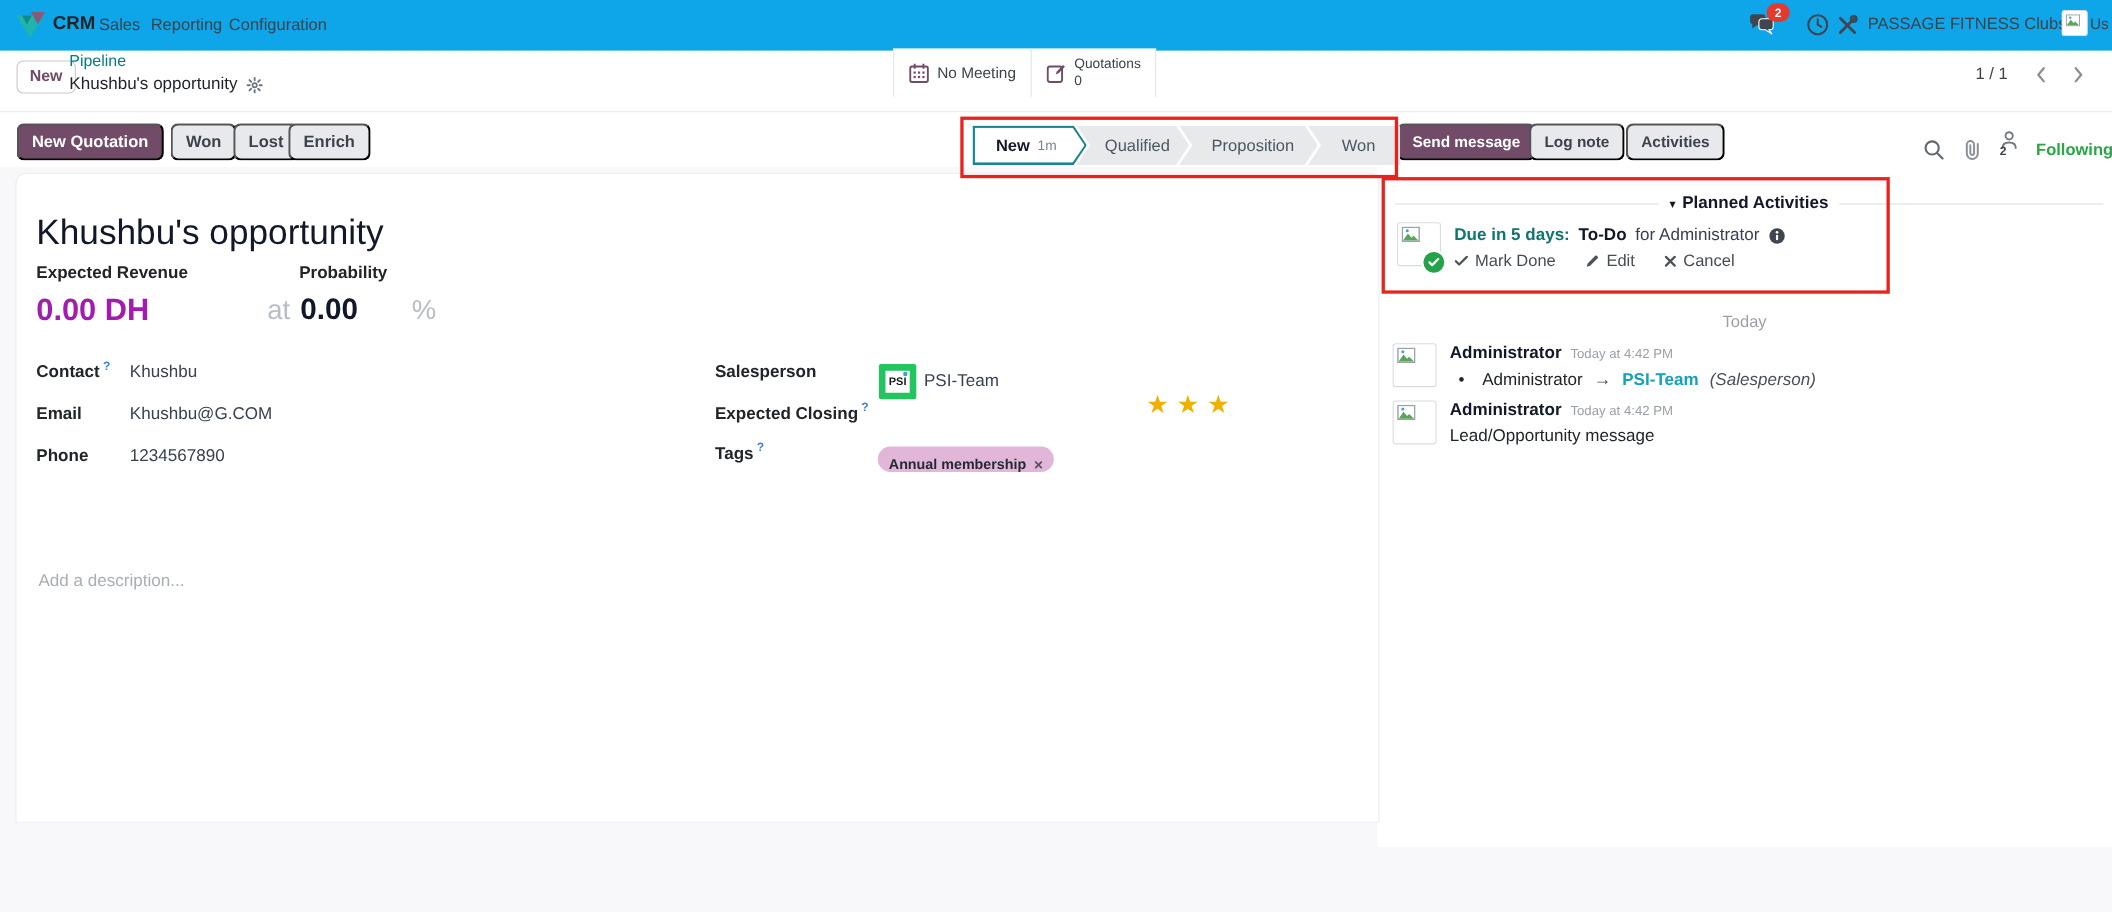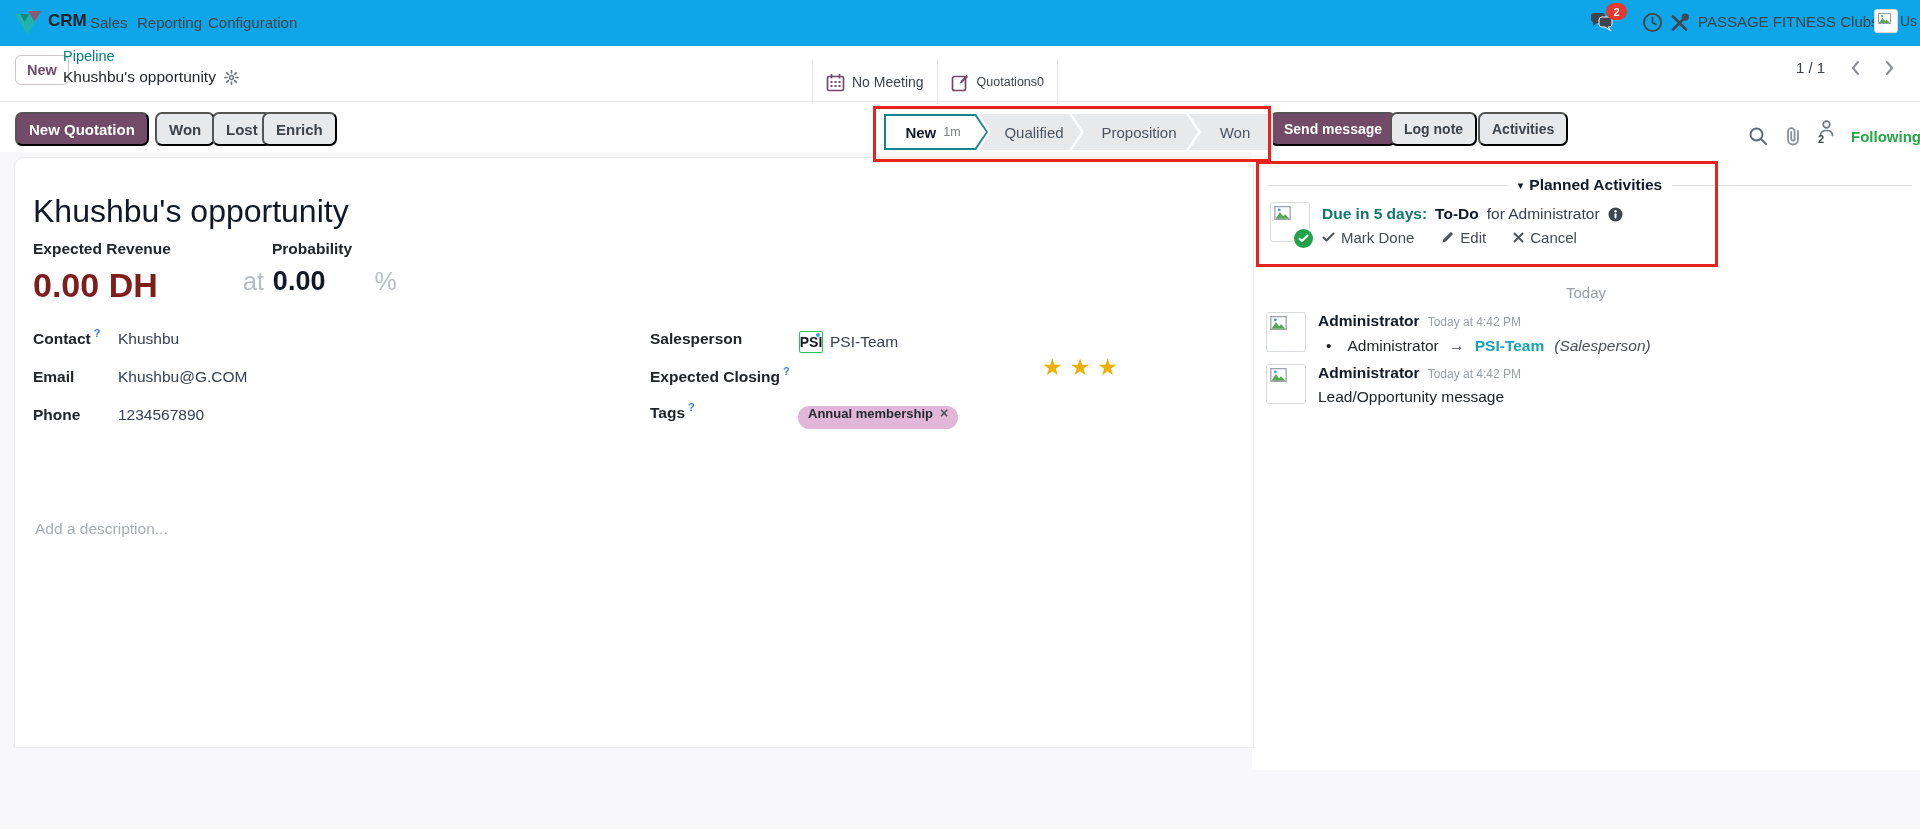--- a/index.html
+++ b/index.html
@@ -24,25 +24,25 @@
   
   .avatar-card{background:#fff;border:1px solid #d9dcdf;border-radius:3px;position:relative}
   .avatar-card .glyph{position:absolute;left:3px;top:3px}
 
   
   .btn-new{position:absolute;left:15px;top:55px;padding:6px 11px;background:#fff;border:1px solid #cfc6cc;
            border-radius:6px;font-size:14.5px;font-weight:600;color:#714b67;cursor:pointer}
   .bc-parent{position:absolute;left:63px;top:48px;font-size:14.5px;font-weight:500;color:#017e84;cursor:pointer}
   .bc-current{position:absolute;left:63px;top:68px;font-size:15.5px;color:#1f2228;display:flex;align-items:center;gap:8px}
   .gear-wrap{cursor:pointer}
-  .stat-group{position:absolute;left:812px;top:60px;height:44px;display:flex}
+  .stat-group{position:absolute;left:812px;top:44px;height:44px;display:flex}
   .stat-btn{display:flex;align-items:center;gap:7px;padding:0 13px;border-left:1px solid #e3e6e9;cursor:pointer;background:#fff}
   .stat-btn.last{border-right:1px solid #e3e6e9}
   .stat-label{font-size:14px;color:#3c434b;font-weight:500}
-  .stat-col{display:flex;flex-direction:row;line-height:1.2}
+  .stat-col{display:flex;flex-direction:column;line-height:1.2}
   .stat-col span{font-size:12.5px;color:#3c434b;font-weight:500}
   .pager{position:absolute;left:1796px;top:59px;font-size:15px;color:#3c434b;cursor:pointer}
   .pg-prev{position:absolute;left:1848px;top:58px;cursor:pointer;padding:2px}
   .pg-next{position:absolute;left:1882px;top:58px;cursor:pointer;padding:2px}
   .cp-divider{position:absolute;left:0;top:101px;width:1920px;height:1px;background:#e8eaec}
 
   
   .btn{position:absolute;top:112px;height:34px;display:flex;align-items:center;border-radius:7px;
        font-size:15px;font-weight:600;cursor:pointer;padding:0 12px}
   .btn.primary{background:#714b67;color:#fff}
@@ -74,35 +74,35 @@
   
   .bg-lower{position:absolute;left:0;top:152px;width:1920px;height:677px;background:#f8f8fa}
   .chatter-bg{position:absolute;left:1252px;top:152px;width:668px;height:618px;background:#fff}
   .sheet{position:absolute;left:14px;top:157px;width:1238px;height:589px;background:#fff;
          border:1px solid #ebedf0;border-radius:10px 10px 0 0}
 
   .opp-title{position:absolute;left:33px;top:172px;font-size:32px;font-weight:500;color:#111827;cursor:text}
   .fld-label{position:absolute;font-size:15.5px;font-weight:700;color:#212529}
   .fld-value{position:absolute;font-size:15.5px;color:#374151;cursor:text}
   .help-sup{font-size:11px;font-weight:700;color:#3b82d6;vertical-align:top;position:relative;top:-3px;margin-left:3px;cursor:default}
-  .money{position:absolute;left:33px;top:266px;font-size:34px;font-weight:700;color:#7f1d1d;cursor:text}
+  .money{position:absolute;left:33px;top:266px;font-size:28px;font-weight:700;color:#a21caf;cursor:text}
   .prob{position:absolute;left:243px;top:266px;font-size:27px;display:flex;align-items:baseline;gap:9px;cursor:text}
   .prob .dim{color:#b7bdc4;font-size:25px;font-weight:400}
   .prob .val{font-weight:700;color:#111827}
   .prob .pct{margin-left:40px}
 
-  .psi-box{width:22px;height:20px;background:#fff;border:1px solid #22c55e;border-radius:2px;
-           display:flex;align-items:center;justify-content:center;font-size:14px;font-weight:800;color:#16191d;
+  .psi-box{width:22px;height:20px;background:#fff;border:6px solid #22c55e;border-radius:2px;
+           display:flex;align-items:center;justify-content:center;font-size:10px;font-weight:800;color:#16191d;
            position:relative}
   .psi-box:after{content:"";position:absolute;right:2px;top:1px;width:4px;height:4px;border-radius:50%;background:#3aa0d8}
   .sp-value{position:absolute;left:799px;top:331px;display:flex;align-items:center;gap:7px;cursor:pointer}
   .sp-text{font-size:15.5px;color:#374151}
 
   .tag-pill{position:absolute;left:798px;top:406px;height:23px;background:#e1b6d9;border-radius:12px;
-            display:flex;align-items:flex-start;gap:7px;padding:0 10px;cursor:pointer}
+            display:flex;align-items:flex-end;gap:7px;padding:0 10px;cursor:pointer}
   .tag-pill .t{font-size:13px;font-weight:600;color:#232a31}
   .tag-pill .x{font-size:14px;font-weight:700;color:#4f5358;cursor:pointer;line-height:1}
 
   .stars{position:absolute;left:1042px;top:356px;display:flex;gap:7px}
   .star{font-size:23px;color:#f0b000;cursor:pointer;line-height:1}
 
   .tabs-row{position:absolute;left:15px;top:462px;width:1236px;height:38px;border-bottom:1px solid #e3e6e9}
   .tab{position:absolute;top:0;height:38px;display:flex;align-items:center;padding:0 22px;
        font-size:15.5px;color:#1f2228;cursor:pointer;box-sizing:border-box}
   .tab.active{left:18px;background:#fff;border:1px solid #dee2e6;border-bottom:1px solid #fff;height:39px;font-weight:500}

